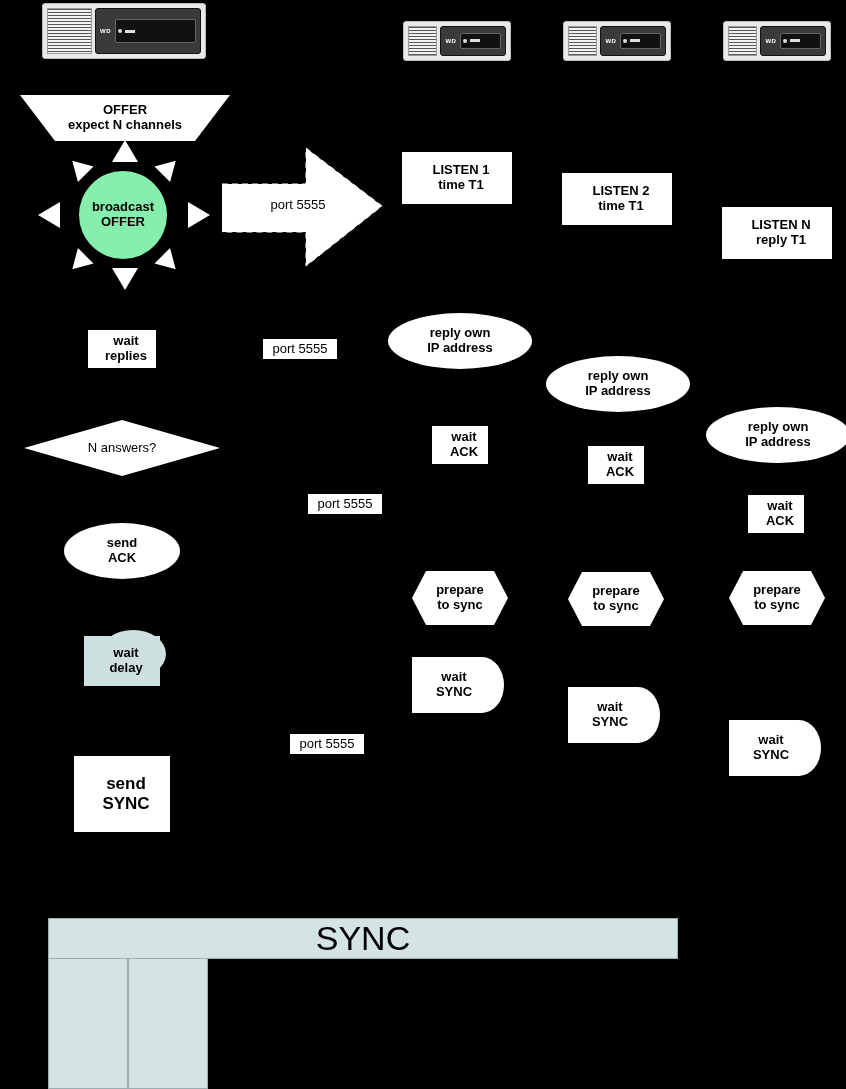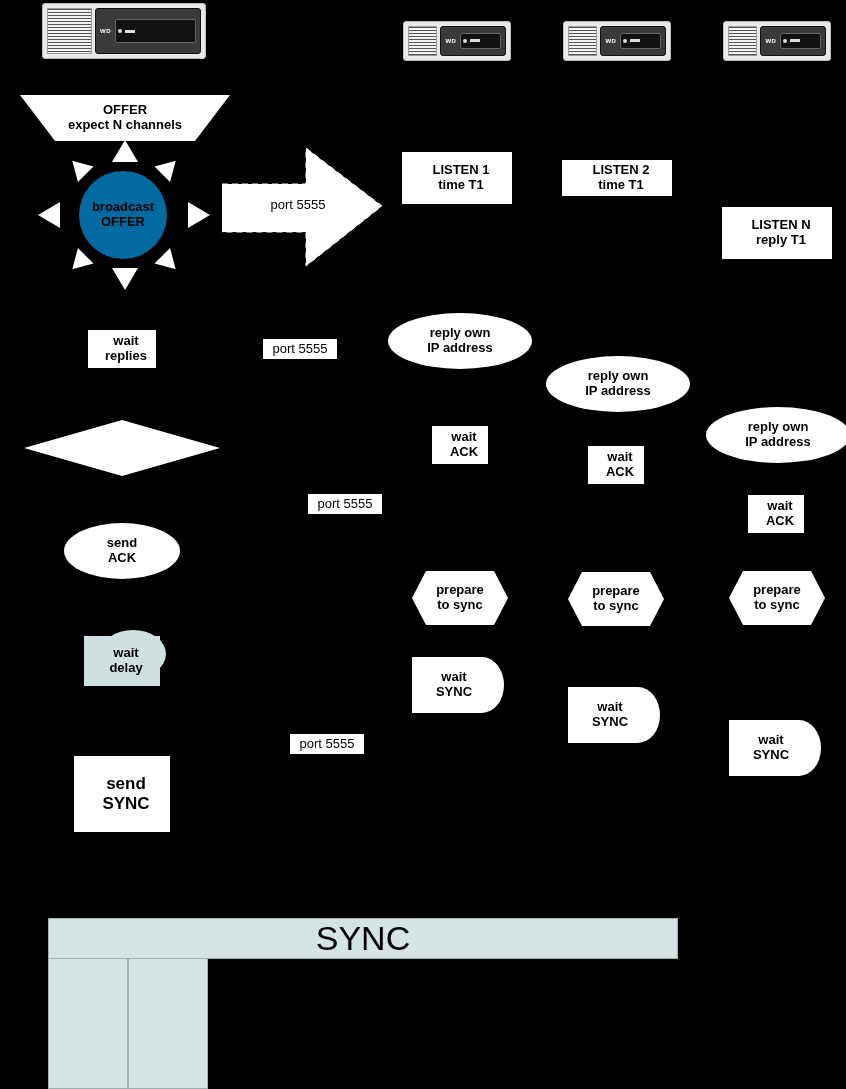--- a/index.html
+++ b/index.html
@@ -104,50 +104,51 @@
 
     <div style="left:0;top:62px;border-top:13px solid transparent;border-bottom:13px solid transparent;border-right:22px solid #fff;"></div>
 
     <div style="right:0;top:62px;border-top:13px solid transparent;border-bottom:13px solid transparent;border-left:22px solid #fff;"></div>
 
     <div style="left:30px;top:18px;transform:rotate(-45deg);border-left:11px solid transparent;border-right:11px solid transparent;border-bottom:19px solid #fff;"></div>
     <div style="right:30px;top:18px;transform:rotate(45deg);border-left:11px solid transparent;border-right:11px solid transparent;border-bottom:19px solid #fff;"></div>
     <div style="left:30px;bottom:18px;transform:rotate(45deg);border-left:11px solid transparent;border-right:11px solid transparent;border-top:19px solid #fff;"></div>
     <div style="right:30px;bottom:18px;transform:rotate(-45deg);border-left:11px solid transparent;border-right:11px solid transparent;border-top:19px solid #fff;"></div>
   </div>
-  <div class="node circle txt" style="left:79px;top:171px;width:88px;height:88px;background:#0369a1;font-size:13px;">broadcast
+  <div class="node circle txt" style="left:79px;top:171px;width:88px;height:88px;background:#86efac;font-size:13px;">broadcast
 OFFER</div>
 
   <svg width="162" height="120" style="position:absolute;left:222px;top:148px;">
     <polygon points="0,36 84,36 84,0 160,58 84,118 84,84 0,84" fill="#ffffff" stroke="#ffffff" stroke-width="1" stroke-dasharray="6 4"></polygon>
   </svg>
   <div class="node" style="left:240px;top:195px;width:116px;height:20px;font-size:13px;">port 5555</div>
 
   <div class="node rect txt" style="left:402px;top:152px;width:110px;height:52px;font-size:13px;">LISTEN 1
 time T1</div>
-  <div class="node rect txt" style="left:562px;top:160px;width:110px;height:36px;font-size:13px;text-align:center;">LISTEN 2
+  <div class="node rect txt" style="left:562px;top:173px;width:110px;height:52px;font-size:13px;text-align:center;">LISTEN 2
 time T1</div>
   <div class="node rect txt" style="left:722px;top:207px;width:110px;height:52px;font-size:13px;">LISTEN N
 reply T1</div>
 
   <div class="node rect txt" style="left:88px;top:330px;width:68px;height:38px;font-size:13px;">wait
 replies</div>
 
   <div class="node label-white" style="left:263px;top:339px;width:74px;height:20px;font-size:13px;">port 5555</div>
 
   <div class="node ellipse txt" style="left:388px;top:313px;width:144px;height:56px;font-size:13px;">reply own
 IP address</div>
   <div class="node ellipse txt" style="left:546px;top:356px;width:144px;height:56px;font-size:13px;">reply own
 IP address</div>
   <div class="node ellipse txt" style="left:706px;top:407px;width:144px;height:56px;font-size:13px;">reply own
 IP address</div>
 
   <svg width="196" height="56" style="position:absolute;left:24px;top:420px;">
     <polygon points="0,28 98,0 196,28 98,56" fill="#ffffff"></polygon>
   </svg>
+  <div class="node" style="left:24px;top:420px;width:196px;height:56px;font-size:13px;">N answers?</div>
 
   <div class="node rect txt" style="left:432px;top:426px;width:56px;height:38px;font-size:13px;">wait
 ACK</div>
   <div class="node rect txt" style="left:588px;top:446px;width:56px;height:38px;font-size:13px;">wait
 ACK</div>
   <div class="node rect txt" style="left:748px;top:495px;width:56px;height:38px;font-size:13px;">wait
 ACK</div>
 
   <div class="node label-white" style="left:308px;top:494px;width:74px;height:20px;font-size:13px;">port 5555</div>
 

